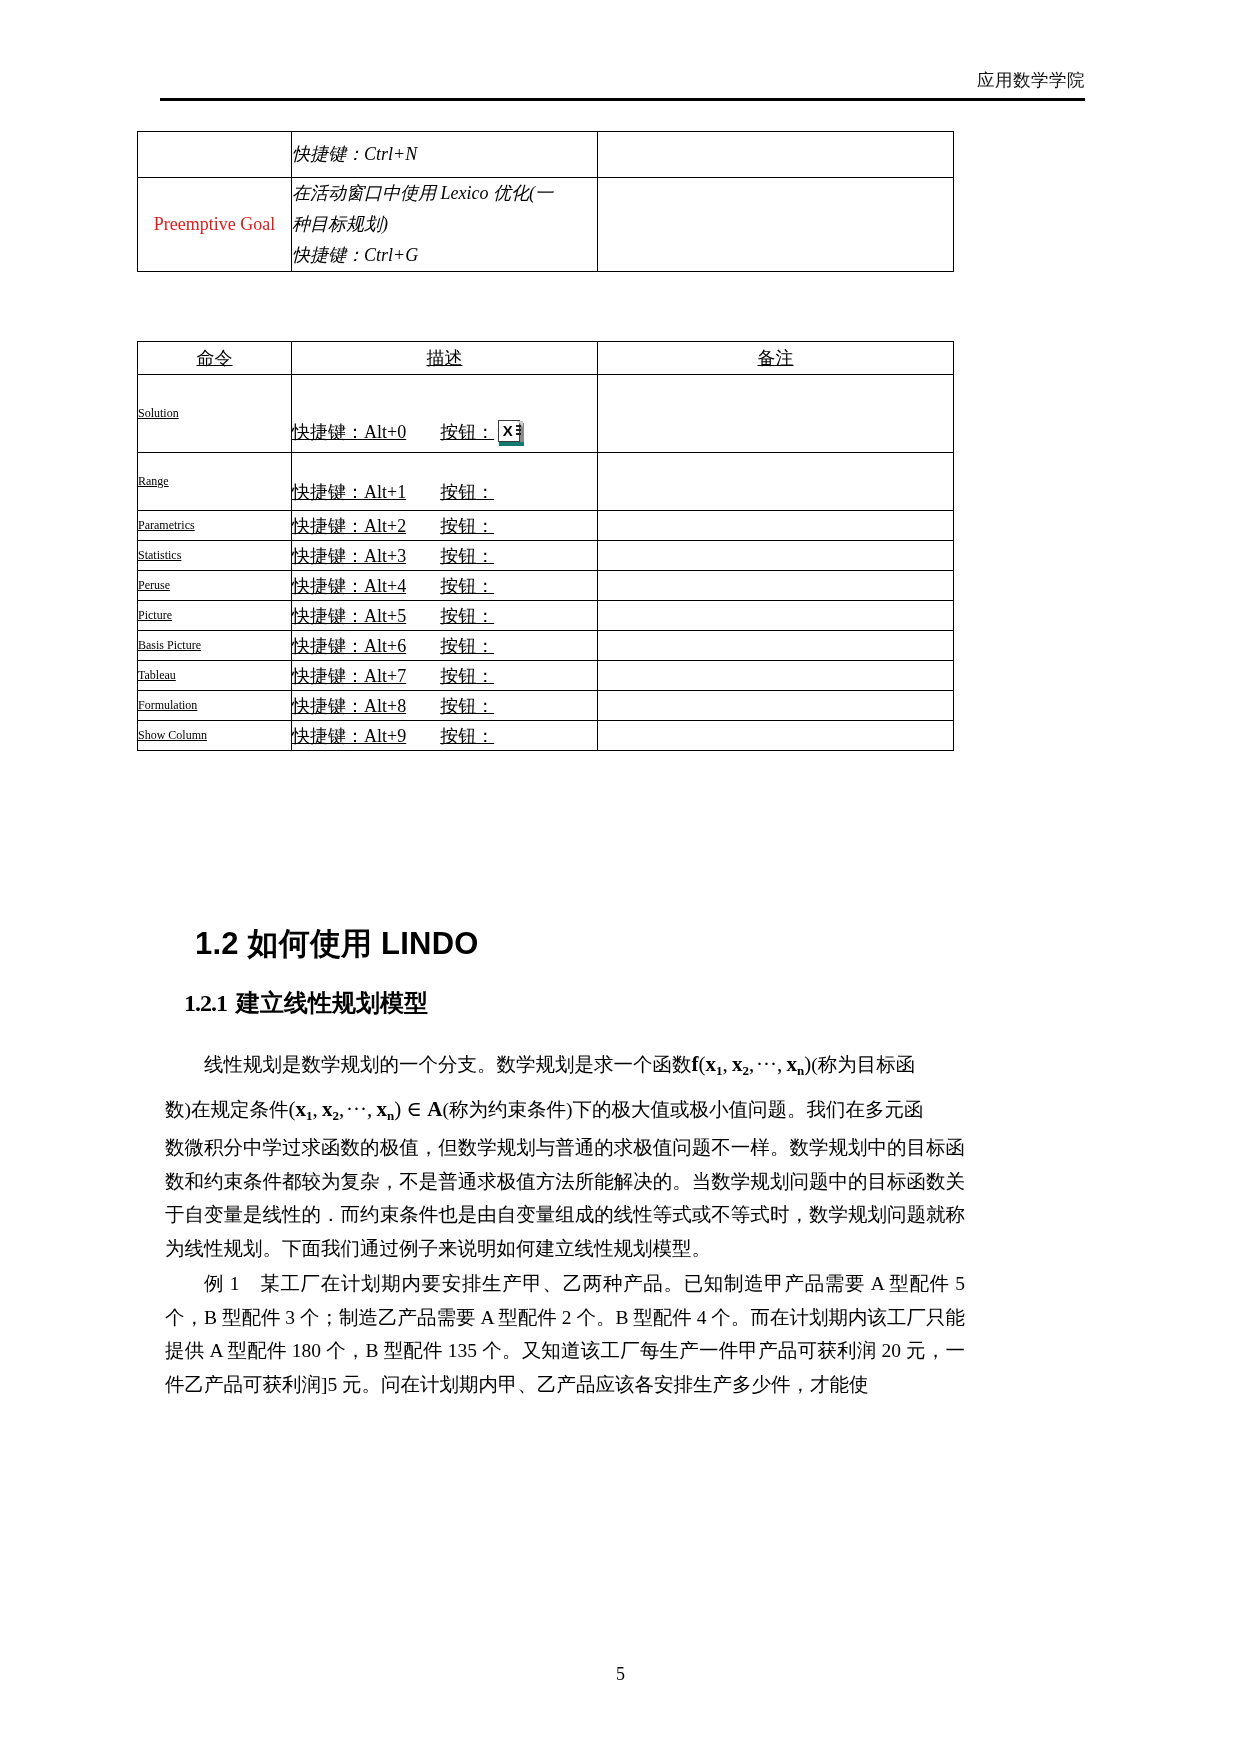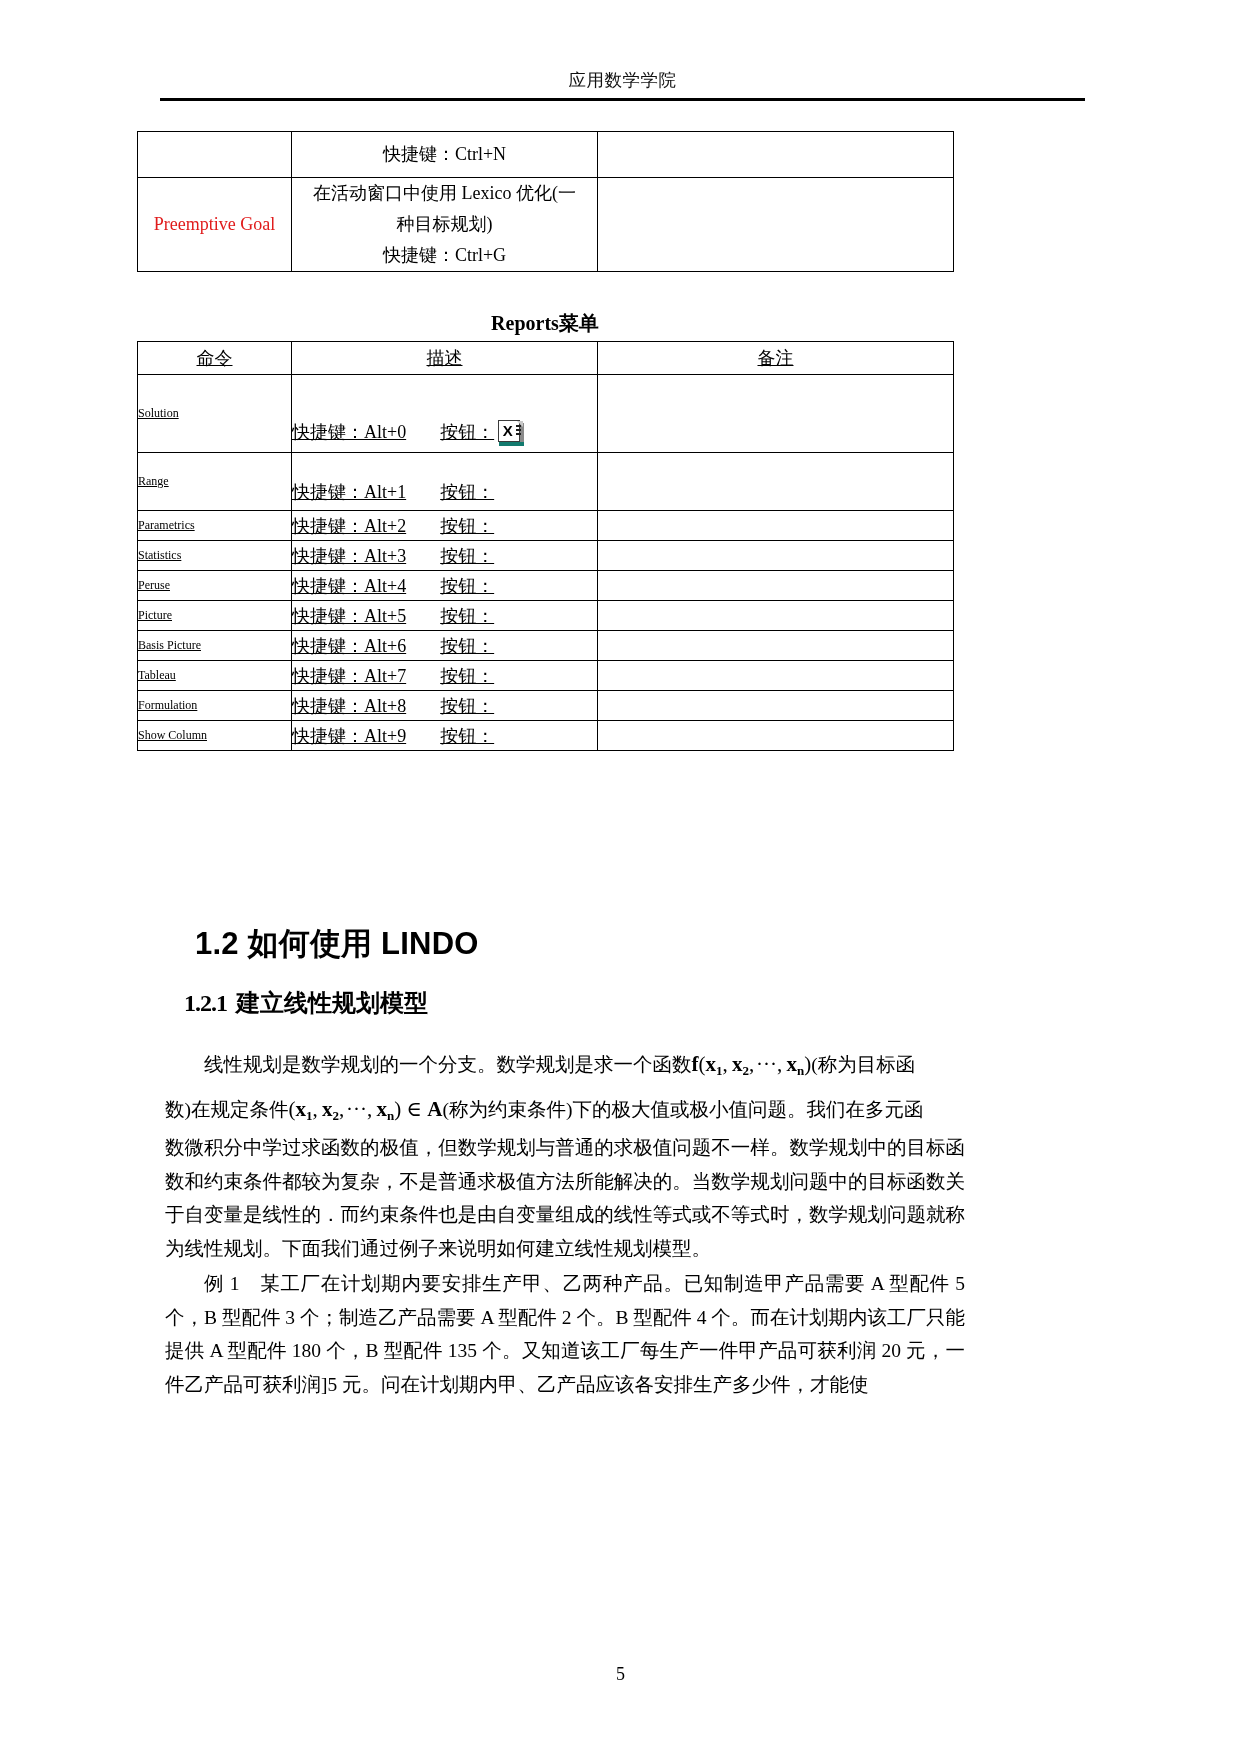--- a/index.html
+++ b/index.html
@@ -25,21 +25,21 @@
   }
 
   
   .header-zone {
     position: absolute;
     left: 160px;
     top: 68px;
     width: 925px;
   }
   .header-text {
-    text-align: center;
+    text-align: right;
     font-size: 17.5px;
     letter-spacing: 0.5px;
     font-family: "Liberation Serif", "DejaVu Serif", serif;
     color: #111;
   }
   .header-rule {
     margin-top: 6px;
     border-bottom: 3px solid #000;
     width: 100%;
   }
@@ -72,21 +72,22 @@
   table.t1 .c3 { width: 356px; }
   .cmd-red {
     color: #e01b1b;
     text-align: center;
     font-size: 18px;
     padding: 2px 4px;
   }
   .desc-cell {
     padding: 5px 10px 5px 12px;
     line-height: 1.72;
-    text-align: center;
+    text-align: left;
+    font-style: italic;
   }
   .t1-row1 .desc-cell { padding-top: 7px; padding-bottom: 7px; }
 
   
   .reports-caption {
     position: absolute;
     left: 137px;
     top: 310px;
     width: 816px;
     text-align: center;
@@ -284,21 +285,20 @@
             <div>在活动窗口中使用 Lexico 优化(一</div>
             <div>种目标规划)</div>
             <div>快捷键：Ctrl+G</div>
           </td>
           <td class="note-cell"></td>
         </tr>
       </tbody>
     </table>
   </div>
 
-  <div class="reports-caption">Reports菜单</div>
 
   <div class="table2-wrap">
     <table class="doc-table t2">
       <colgroup>
           <col class="c1">
           <col class="c2">
           <col class="c3">
         </colgroup>
       <thead>
         <tr>

